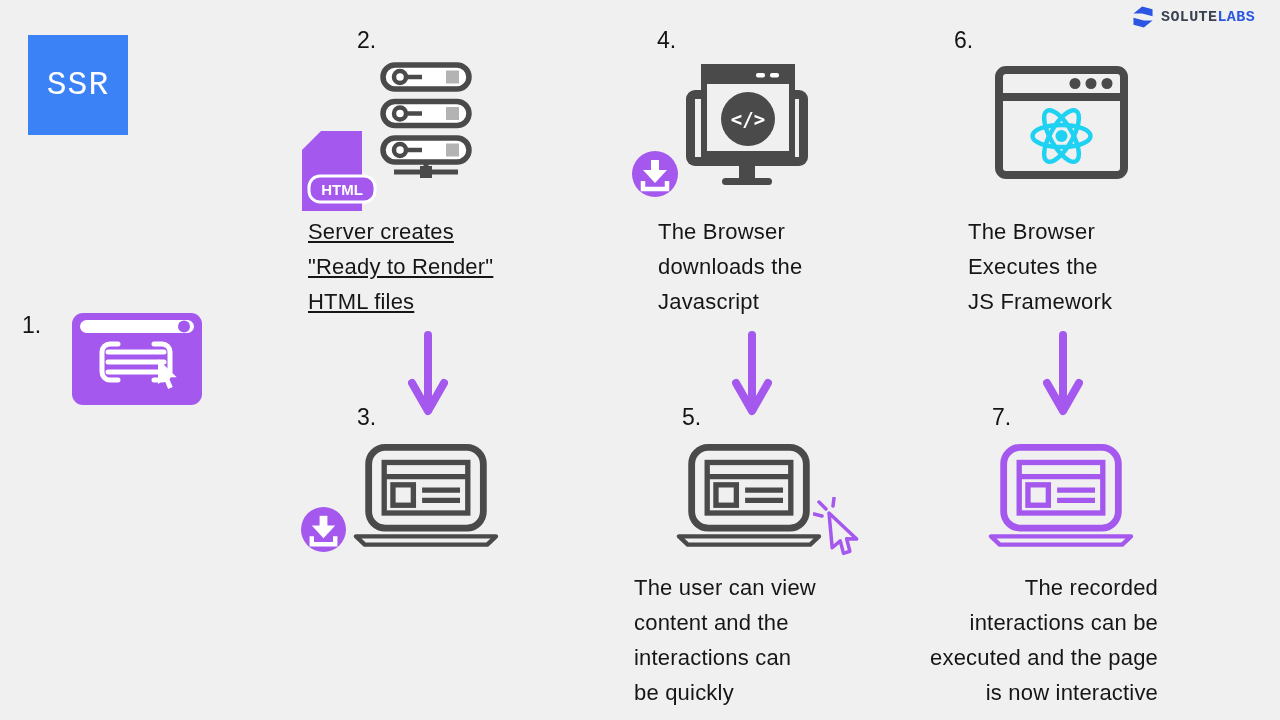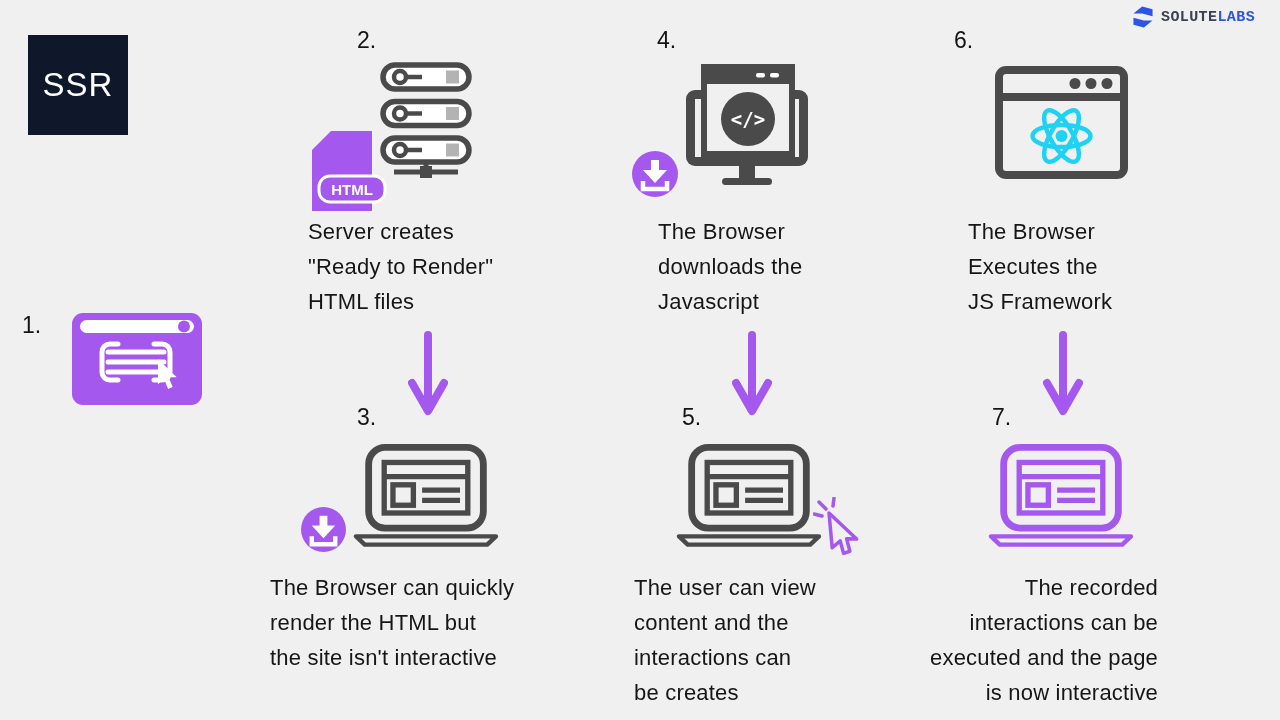--- a/index.html
+++ b/index.html
@@ -2,23 +2,23 @@
 <html><head>
 <meta charset="utf-8">
 <style>
   html,body{margin:0;padding:0;}
   body{background:#e8e8e8;font-family:"Liberation Sans",sans-serif;}
   .canvas{position:relative;width:1280px;height:720px;background:#f0f0f0;overflow:hidden;}
 
   .abs{position:absolute;}
 
   
-  .ssr-badge{left:28px;top:35px;width:100px;height:100px;background:#0f172a;
+  .ssr-badge{left:28px;top:35px;width:100px;height:100px;background:#3b82f6;
     display:flex;align-items:center;justify-content:center;
-    color:#ffffff;font-size:33px;font-weight:500;letter-spacing:1px;}
+    color:#ffffff;font-size:33px;font-weight:500;letter-spacing:1px;font-family:Liberation Mono, monospace;}
 
   
   .logo{left:1130px;top:4px;display:flex;align-items:center;gap:5px;}
   .logo-text{font-size:15px;font-weight:bold;letter-spacing:.4px;color:#3a4150;font-family:Liberation Mono, monospace;}
   .logo-text .accent{color:#2b55e2;}
 
   .step-number{font-size:23px;font-weight:500;color:#141414;white-space:pre-line;}
   .caption{font-size:22px;line-height:35px;font-weight:500;color:#161616;
     letter-spacing:.2px;white-space:pre-line;}
 
@@ -81,28 +81,28 @@
       <g fill="#b3b3b3">
         <rect x="66" y="8.5" width="13" height="13"></rect>
         <rect x="66" y="45" width="13" height="13"></rect>
         <rect x="66" y="81.5" width="13" height="13"></rect>
       </g>
       <line x1="46" y1="100" x2="46" y2="110" stroke="#4a4a4a" stroke-width="5"></line>
       <line x1="14" y1="110" x2="78" y2="110" stroke="#4a4a4a" stroke-width="5"></line>
       <rect x="40" y="104" width="12" height="12" fill="#4a4a4a"></rect>
     </svg>
   </div>
-  <div class="abs" style="left:311px;top:130px;">
+  <div class="abs" style="left:301px;top:130px;">
     <svg width="76" height="84" viewBox="0 0 76 84">
       <path d="M20 1 L61 1 L61 81 L1 81 L1 20 Z" fill="#a458ee"></path>
       <rect x="8" y="46" width="66" height="26" rx="11" fill="#a458ee" stroke="#ffffff" stroke-width="3"></rect>
       <text x="41" y="65" text-anchor="middle" font-size="15" fill="#ffffff" class="file-label">HTML</text>
     </svg>
   </div>
-  <div class="abs caption" style="left:308px;top:214px;">Server creates
+  <div class="abs caption" style="left:308px;top:214px;text-decoration:underline;">Server creates
 "Ready to Render"
 HTML files</div>
 
   <div class="abs" style="left:408px;top:331px;">
     <svg width="40" height="88" viewBox="0 0 40 88">
       <line x1="20" y1="4" x2="20" y2="70" stroke="#a458ee" stroke-width="8" stroke-linecap="round"></line>
       <path d="M4 52 L20 80 L36 52" fill="none" stroke="#a458ee" stroke-width="8" stroke-linecap="round" stroke-linejoin="round"></path>
     </svg>
   </div>
 
@@ -121,23 +121,20 @@
     </svg>
   </div>
   <div class="abs" style="left:301px;top:507px;">
     <svg width="45" height="45" viewBox="0 0 46 46">
       <circle cx="23" cy="23" r="23" fill="#a458ee"></circle>
       <rect x="19" y="9" width="8" height="11" fill="#ffffff"></rect>
       <polygon points="11,19 35,19 23,32" fill="#ffffff"></polygon>
       <path d="M11 30 v8 h24 v-8" fill="none" stroke="#ffffff" stroke-width="4.5"></path>
     </svg>
   </div>
-  <div class="abs caption" style="left:270px;top:570px;">The Browser can quickly
-render the HTML but
-the site isn't interactive</div>
 
   <div class="abs step-number" style="left:657px;top:27px;">4.</div>
   <div class="abs" style="left:684px;top:64px;">
     <svg width="126" height="126" viewBox="0 0 126 126">
       <rect x="2" y="26" width="122" height="76" rx="9" fill="#4a4a4a"></rect>
       <rect x="11" y="35" width="104" height="58" fill="#f0f0f0"></rect>
       <rect x="55" y="102" width="16" height="12" fill="#4a4a4a"></rect>
       <rect x="38" y="114" width="50" height="7" rx="3.5" fill="#4a4a4a"></rect>
       <rect x="20" y="2" width="88" height="88" fill="#f0f0f0" stroke="#4a4a4a" stroke-width="6"></rect>
       <rect x="20" y="2" width="88" height="18" fill="#4a4a4a"></rect>
@@ -186,21 +183,21 @@
         <line x1="13" y1="12" x2="6" y2="5"></line>
         <line x1="20" y1="9" x2="21" y2="1"></line>
         <line x1="9" y1="19" x2="1" y2="17"></line>
       </g>
       <path d="M16 16 L24 50 L31 42 L36 54 L42 51 L37 39 L47 38 Z" fill="#f0f0f0" stroke="#a458ee" stroke-width="3.5" stroke-linejoin="round" transform="rotate(8 16 16)"></path>
     </svg>
   </div>
   <div class="abs caption" style="left:634px;top:570px;">The user can view
 content and the
 interactions can
-be creates</div>
+be quickly</div>
 
   <div class="abs step-number" style="left:954px;top:27px;">6.</div>
   <div class="abs" style="left:995px;top:66px;">
     <svg width="133" height="113" viewBox="0 0 133 113">
       <rect x="4" y="4" width="125" height="105" rx="7" fill="#f0f0f0" stroke="#4a4a4a" stroke-width="8"></rect>
       <line x1="4" y1="31" x2="129" y2="31" stroke="#4a4a4a" stroke-width="8"></line>
       <circle cx="80" cy="17.5" r="5.5" fill="#4a4a4a"></circle>
       <circle cx="96" cy="17.5" r="5.5" fill="#4a4a4a"></circle>
       <circle cx="112" cy="17.5" r="5.5" fill="#4a4a4a"></circle>
       <g transform="translate(66.5,70)" stroke="#1fd2f2" stroke-width="4.5" fill="none">

